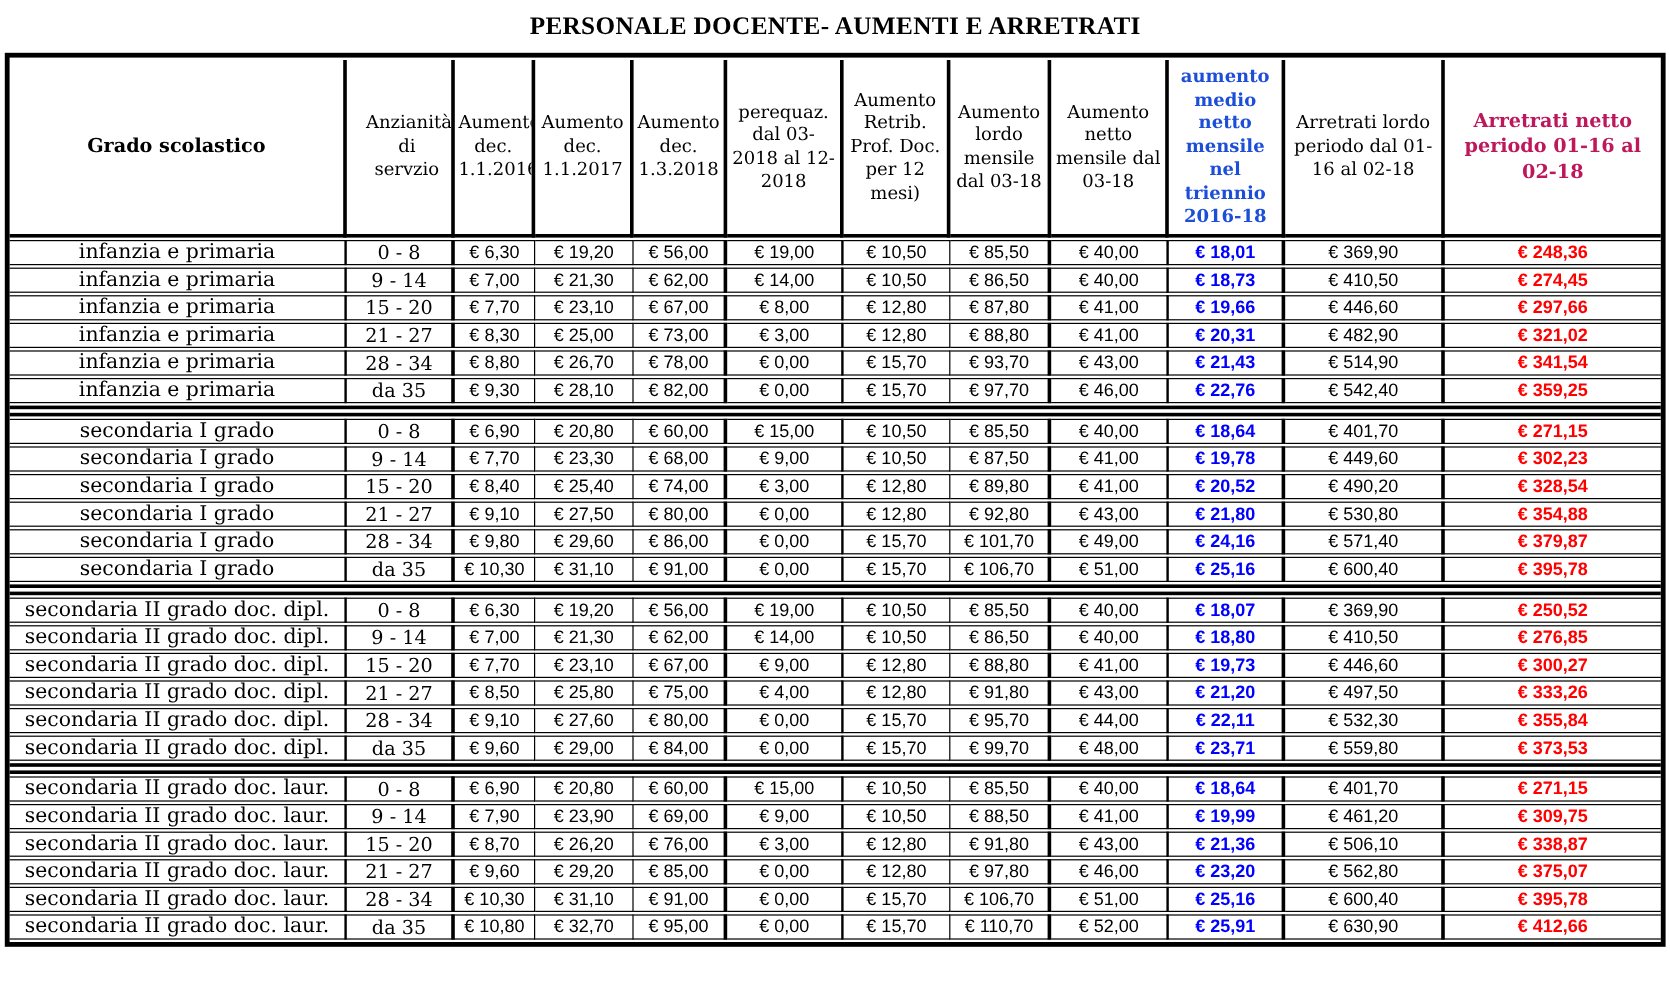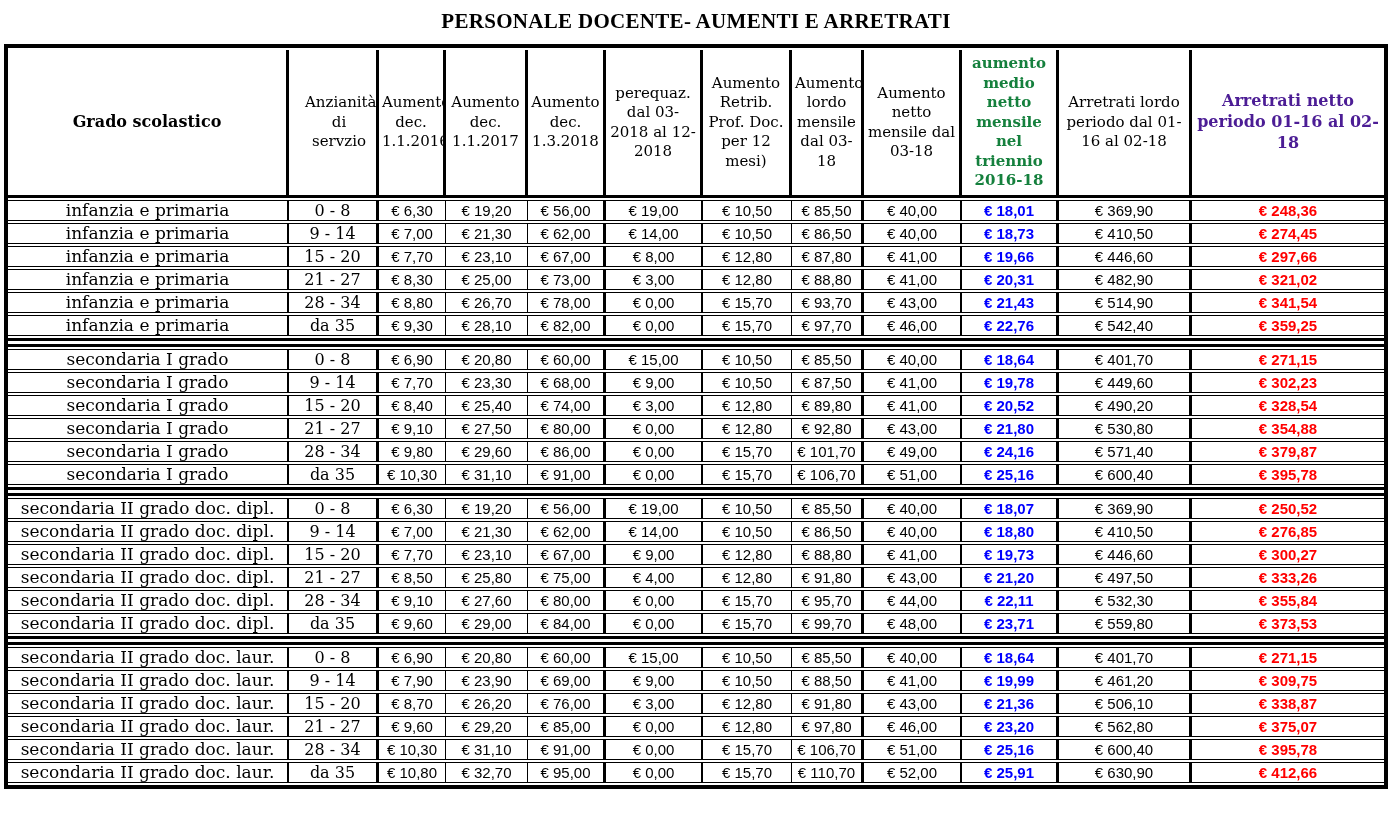--- a/index.html
+++ b/index.html
@@ -38,39 +38,39 @@
     padding: 0 1px;
   }
   
   thead th:nth-child(1)  { width: 281px; }
   thead th:nth-child(2)  { width: 90px; padding-left: 16px; }
   thead th:nth-child(3)  { width: 67px; }
   thead th:nth-child(4)  { width: 82px; }
   thead th:nth-child(5)  { width: 78px; }
   thead th:nth-child(6)  { width: 97px; }
   thead th:nth-child(7)  { width: 89px; }
-  thead th:nth-child(8)  { width: 72px; }
+  thead th:nth-child(8)  { width: 84px; }
   thead th:nth-child(9)  { width: 98px; }
   thead th:nth-child(10) { width: 97px; }
   thead th:nth-child(11) { width: 133px; }
   thead th:nth-child(12) { width: auto; }
   
   thead th {
     height: 148px;
     font-size: 15px;
     font-weight: normal;
     line-height: 1.3;
     white-space: normal;
     border-right-width: 3px;
     border-bottom-width: 3px;
     padding: 0 3px;
   }
   thead th:nth-child(1)  { font-weight: bold; font-size: 16px; }
-  thead th:nth-child(10) { font-weight: bold; color: #15803d; margin-left: 48px; }
-  thead th:nth-child(12) { font-weight: bold; color: #4c1d95; font-size: 16px; }
+  thead th:nth-child(10) { font-weight: bold; color: #1d4ed8; margin-left: 48px; }
+  thead th:nth-child(12) { font-weight: bold; color: #be185d; font-size: 16px; }
   thead th:last-child    { border-right-width: 0; }
   
   tbody td {
     height: 19px;
     line-height: 19px;
     font-size: 16px;
     border-top-width: 1px;
     border-bottom-width: 1px;
   }
   tbody tr.data-row td:nth-child(1)  { border-right-width: 2px; font-size: 17px; }

